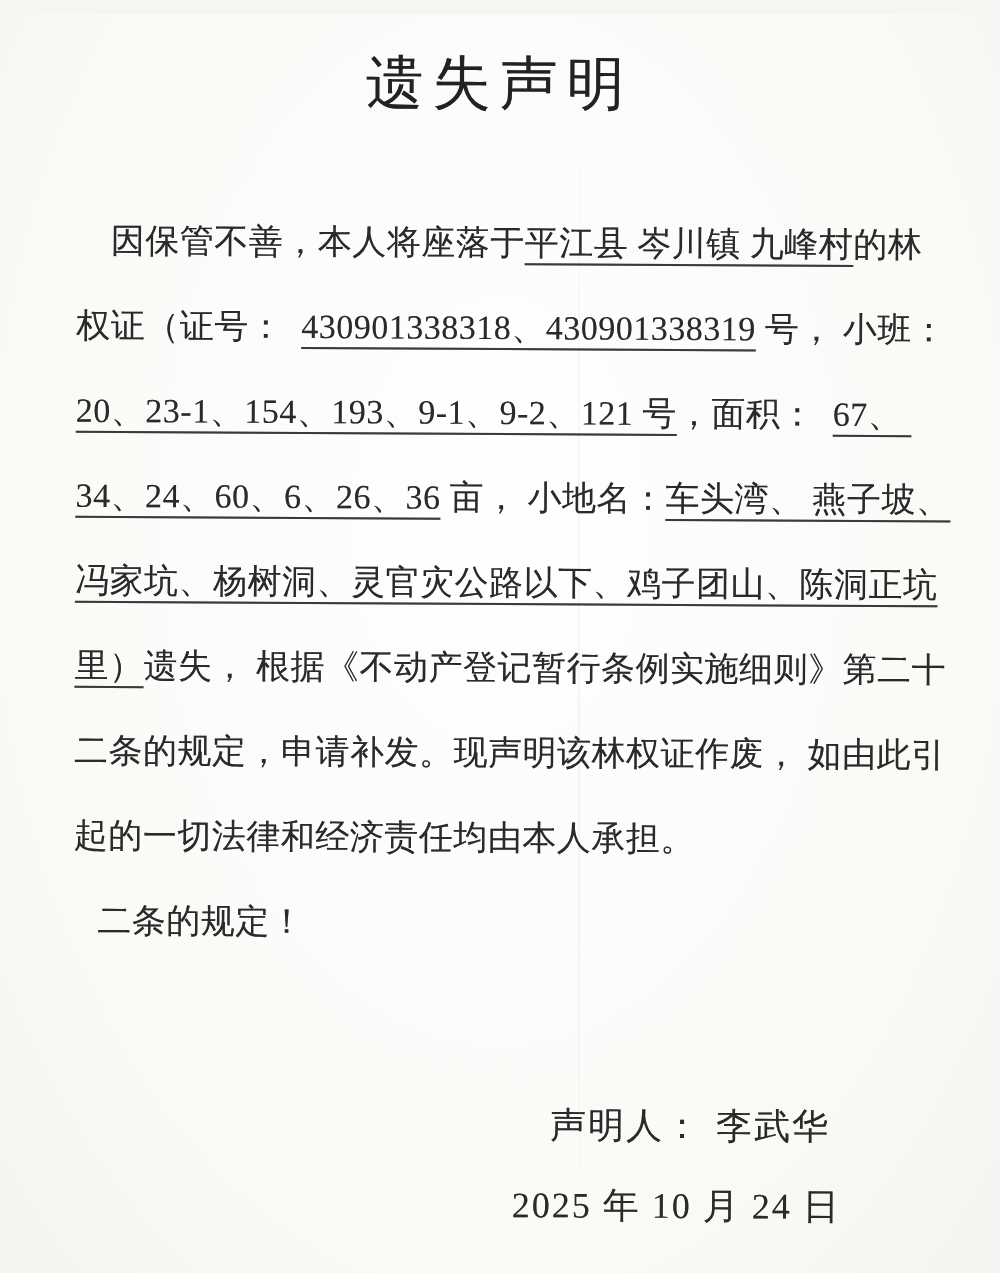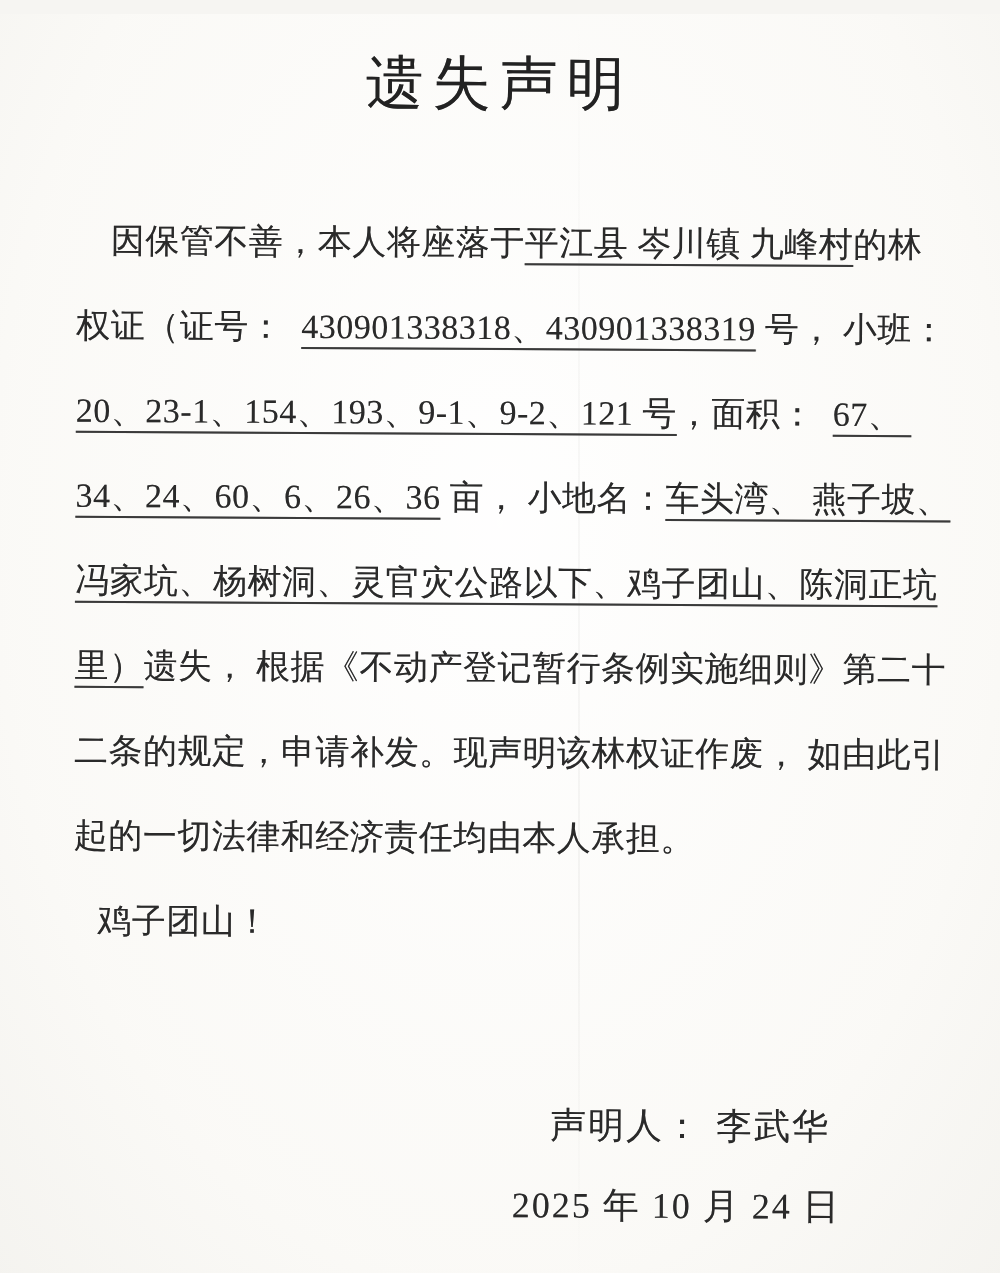--- a/index.html
+++ b/index.html
@@ -107,21 +107,21 @@
 
     <div class="doc-body" id="doc-body">
         <div class="body-line indent"><span>因保管不善，本人将座落于</span><span class="u">平江县 岑川镇 九峰村</span><span>的林</span></div>
         <div class="body-line"><span>权证（证号：&nbsp;&nbsp;</span><span class="u">430901338318、430901338319</span><span>&nbsp;号，&nbsp;小班：</span></div>
         <div class="body-line"><span class="u">20、23-1、154、193、9-1、9-2、121 号</span><span>，面积：&nbsp;&nbsp;</span><span class="u">67、&nbsp;</span></div>
         <div class="body-line"><span class="u">34、24、60、6、26、36</span><span>&nbsp;亩，&nbsp;小地名：</span><span class="u">车头湾、&nbsp;燕子坡、</span></div>
         <div class="body-line"><span class="u">冯家坑、杨树洞、灵官灾公路以下、鸡子团山、陈洞正坑</span></div>
         <div class="body-line"><span class="u">里）</span><span>遗失，&nbsp;根据《不动产登记暂行条例实施细则》第二十</span></div>
         <div class="body-line"><span>二条的规定，申请补发。现声明该林权证作废，&nbsp;如由此引</span></div>
         <div class="body-line"><span>起的一切法律和经济责任均由本人承担。</span></div>
-        <div class="body-line indent-small"><span>鸡子团山！</span></div>
+        <div class="body-line indent-small"><span>二条的规定！</span></div>
       </div>
 
     <div class="signer-line">
       <span>声明人：</span><span class="gap"></span><span>李武华</span>
     </div>
 
     <div class="date-line">2025 年 10 月 24 日</div>
 
   </div>
 </div>

